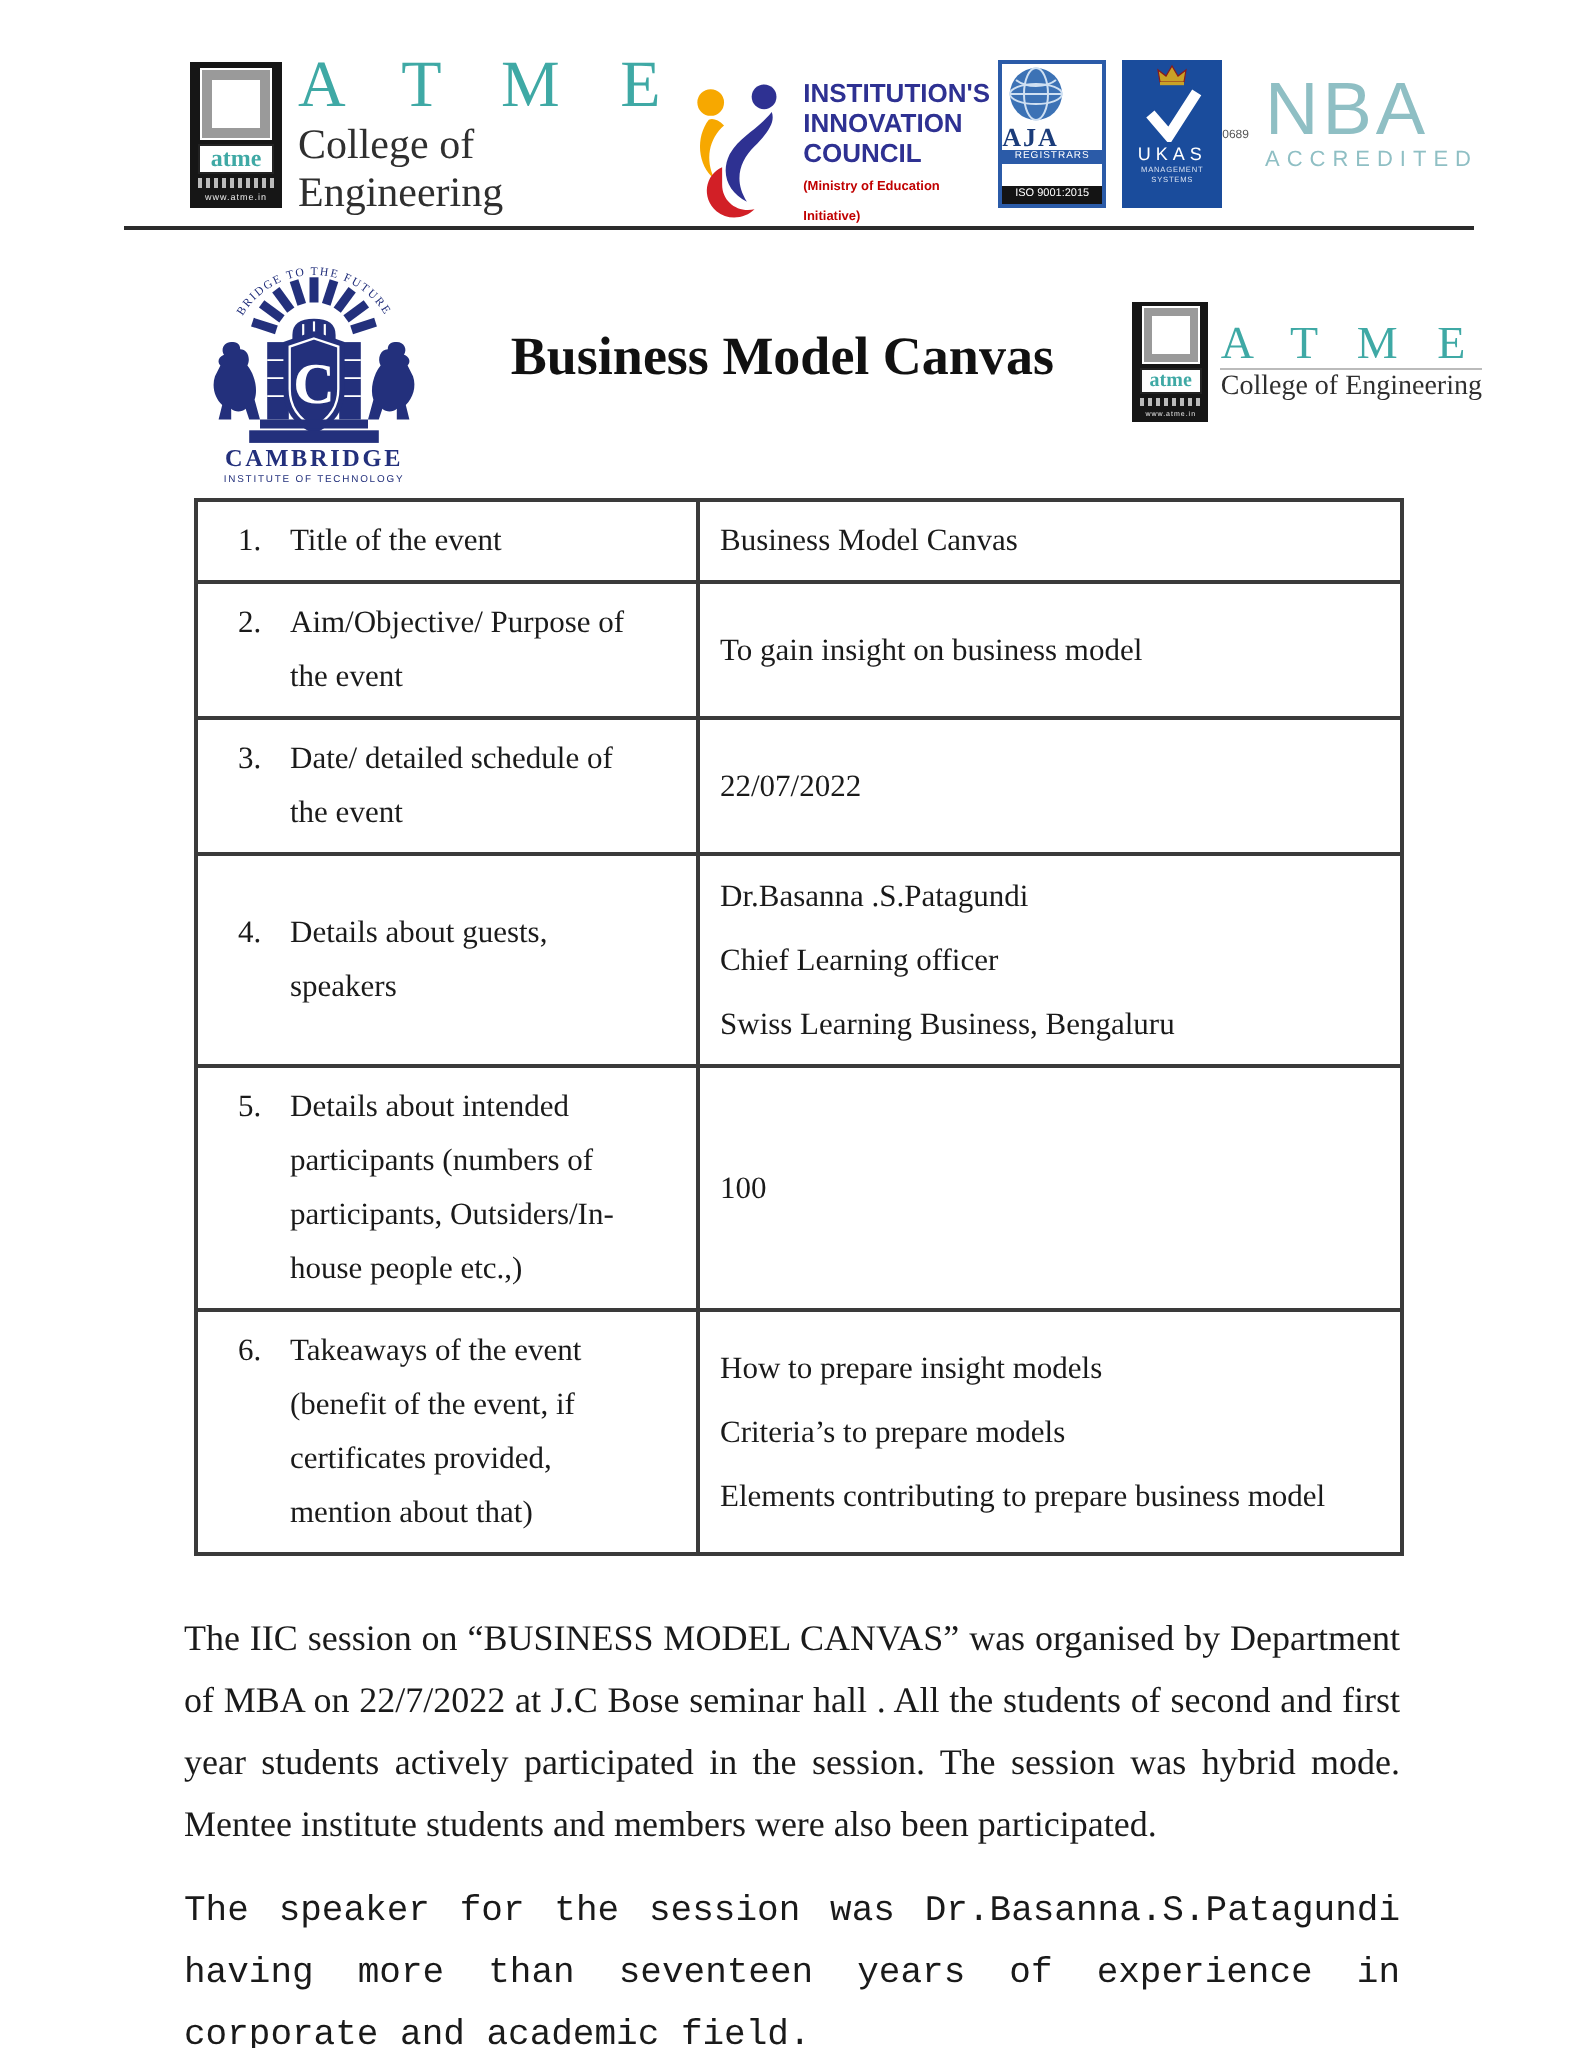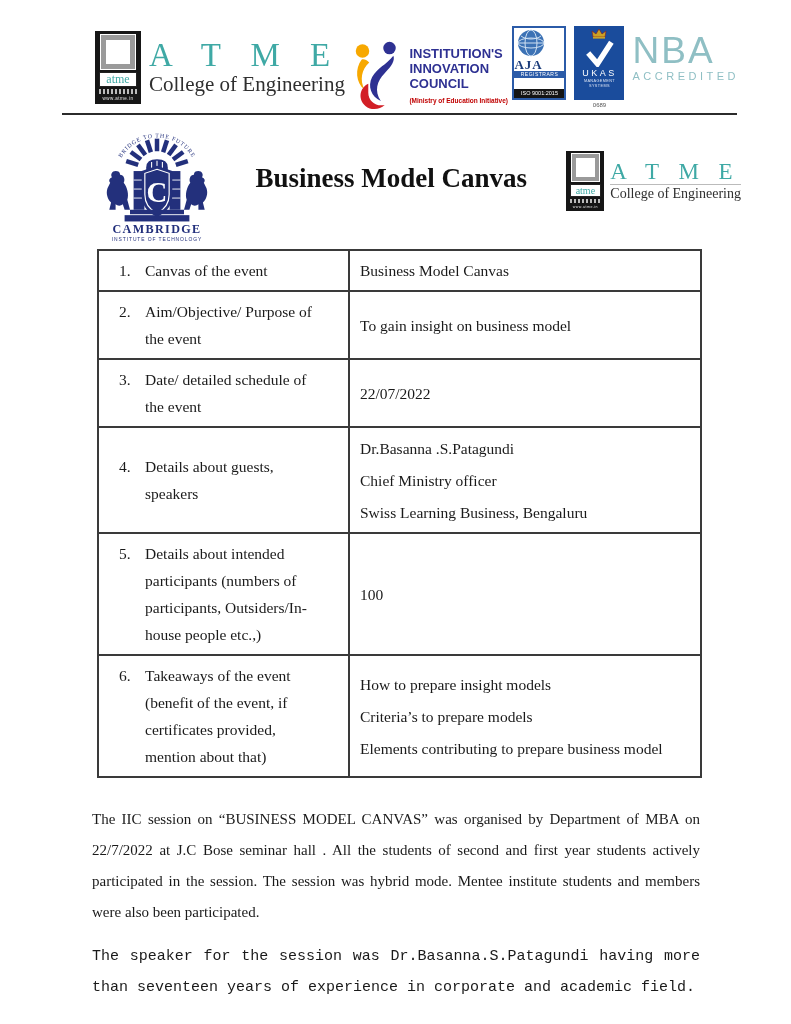--- a/index.html
+++ b/index.html
@@ -5,41 +5,41 @@
   * { margin:0; padding:0; box-sizing:border-box; }
   html,body { background:#ffffff; }
   body { width:791px; height:1024px; overflow:hidden; font-family:"Liberation Serif", serif; color:#1a1a1a; }
   .page { width:791px; height:1024px; position:relative; background:#fff; }
 
   
   .top-strip { display:flex; align-items:center; justify-content:space-between; margin:24px 52px 0 95px; height:86px; }
   .atme-left { display:flex; align-items:center; gap:8px; }
   .atme-badge { background:#161616; width:46px; padding:4px 4px 3px; display:flex; flex-direction:column; align-items:center; }
   .atme-badge .frame { width:34px; height:34px; background:#fff; border:5px solid #9a9a9a; outline:1px solid #fff; }
-  .atme-badge .word { background:#fff; width:38px; margin-top:3px; text-align:center; color:#3FA9A5; font-weight:normal; font-size:12px; line-height:13px; border:1px solid #222; }
+  .atme-badge .word { background:#fff; width:38px; margin-top:3px; text-align:center; color:#3FA9A5; font-weight:bold; font-size:12px; line-height:13px; border:1px solid #222; }
   .atme-badge .tagline { width:38px; height:5px; margin-top:2px; background:repeating-linear-gradient(90deg,#bbb 0 2px,#161616 2px 4px); }
   .atme-badge .site { color:#e8e8e8; font-size:4.5px; font-family:"Liberation Sans",sans-serif; margin-top:2px; letter-spacing:.5px; }
   .atme-badge.small { width:38px; padding:3px 3px 2px; }
   .atme-badge.small .frame { width:27px; height:27px; border-width:4px; }
   .atme-badge.small .word { width:31px; font-size:10px; line-height:11px; }
   .atme-badge.small .tagline { width:31px; height:4px; }
   .atme-badge.small .site { font-size:3.5px; }
   .atme-words .acro { color:#3FA9A5; font-size:33px; letter-spacing:11px; line-height:34px; }
   .atme-words .coll { color:#2f2f2f; font-size:21px; line-height:24px; }
 
   .iic { display:flex; align-items:center; gap:6px;margin-top:20px; }
   .iic-text { font-family:"Liberation Sans",sans-serif; color:#2E3192; font-weight:bold; font-size:13px; line-height:15px; }
   .iic-text .ministry { color:#C00000; font-size:6.5px; font-weight:bold; margin-top:2px; }
 
   .cert-group { display:flex; align-items:flex-start; gap:8px; }
   .aja-badge { width:54px; height:74px; border:2px solid #2B5BA8; background:#fff; display:flex; flex-direction:column; align-items:flex-start; overflow:hidden; }
   .aja-badge .aja-name { color:#1B3C7A; font-weight:bold; font-size:13px; line-height:13px; letter-spacing:1px; }
   .aja-badge .aja-reg { background:#2B5BA8; color:#fff; width:100%; text-align:center; font-family:"Liberation Sans",sans-serif; font-size:5px; letter-spacing:.5px; line-height:7px; }
   .aja-badge .aja-iso { background:#141414; color:#fff; width:100%; text-align:center; font-family:"Liberation Sans",sans-serif; font-size:5.5px; line-height:9px; margin-top:auto; }
-  .ukas-wrap { display:flex; flex-direction:column; align-items:center; }
+  .ukas-wrap { display:flex; align-items:center; }
   .ukas-badge { width:50px; height:74px; background:#1A4C9C; display:flex; flex-direction:column; align-items:center; padding-top:2px; }
   .ukas-badge .ukas-name { color:#fff; font-family:"Liberation Sans",sans-serif; font-size:9px; letter-spacing:2.5px; line-height:10px; margin-top:1px; }
   .ukas-badge .ukas-sub { color:#d9e2f2; font-family:"Liberation Sans",sans-serif; font-size:3.8px; letter-spacing:.4px; text-align:center; line-height:4.5px; margin-top:1px; }
   .ukas-code { font-family:"Liberation Sans",sans-serif; font-size:6px; color:#555; margin-top:2px; }
   .nba { margin-top:8px; font-family:"Liberation Sans",sans-serif; color:#8FBFC4; }
   .nba .nba-name { font-size:37px; line-height:34px; letter-spacing:2px; }
   .nba .nba-sub { font-size:11px; letter-spacing:3.5px; margin-top:2px; }
 
   
   .affiliation { text-align:center; font-family:"Liberation Sans",sans-serif; font-size:12px; color:#3c3c3c; margin-top:5px; }
@@ -58,21 +58,21 @@
   table.report td { border:2px solid #3a3a3a; vertical-align:middle; font-size:15.5px; }
   td.c1 { width:251px; padding:6px 8px 6px 20px; }
   td.c2 { width:352px; padding:6px 8px 6px 10px; }
   .lbl { display:flex; line-height:27px; }
   .lbl .num { width:26px; flex:none; }
   .lbl .txt { flex:1; padding-right:14px; }
   .vals { display:flex; flex-direction:column; gap:13px; line-height:19px; }
 
   
   .paras { margin:26px 91px 0 92px; }
-  .paras p { font-size:15px; line-height:31px; text-align:justify; }
+  .paras p { font-size:18px; line-height:31px; text-align:justify; }
   .paras p + p { margin-top:13px;font-family:Liberation Mono, monospace; }
 </style>
 </head>
 <body>
 
 <div class="page">
 
   <div class="top-strip">
 
     <div class="atme-left">
@@ -207,21 +207,21 @@
       </div>
     </div>
   </div>
 
   <table class="report">
     <tbody>
         <tr>
       <td class="c1" style="height:37px">
             <div class="lbl">
         <span class="num">1.</span>
-        <span class="txt">Canvas of the event</span>
+        <span class="txt">Title of the event</span>
             </div>
           </td>
       <td class="c2">
             <div class="vals">
         <div>Business Model Canvas</div>
             </div>
           </td>
     </tr>
     <tr>
       <td class="c1" style="height:57px">
@@ -252,21 +252,21 @@
     <tr>
       <td class="c1" style="height:106px">
             <div class="lbl">
         <span class="num">4.</span>
         <span class="txt">Details about guests, speakers</span>
             </div>
           </td>
       <td class="c2">
             <div class="vals">
         <div>Dr.Basanna .S.Patagundi</div>
-        <div>Chief Ministry officer</div>
+        <div>Chief Learning officer</div>
         <div>Swiss Learning Business, Bengaluru</div>
             </div>
           </td>
     </tr>
     <tr>
       <td class="c1" style="height:108px">
             <div class="lbl">
         <span class="num">5.</span>
         <span class="txt">Details about intended participants (numbers of participants, Outsiders/In-house people etc.,)</span>
             </div>

